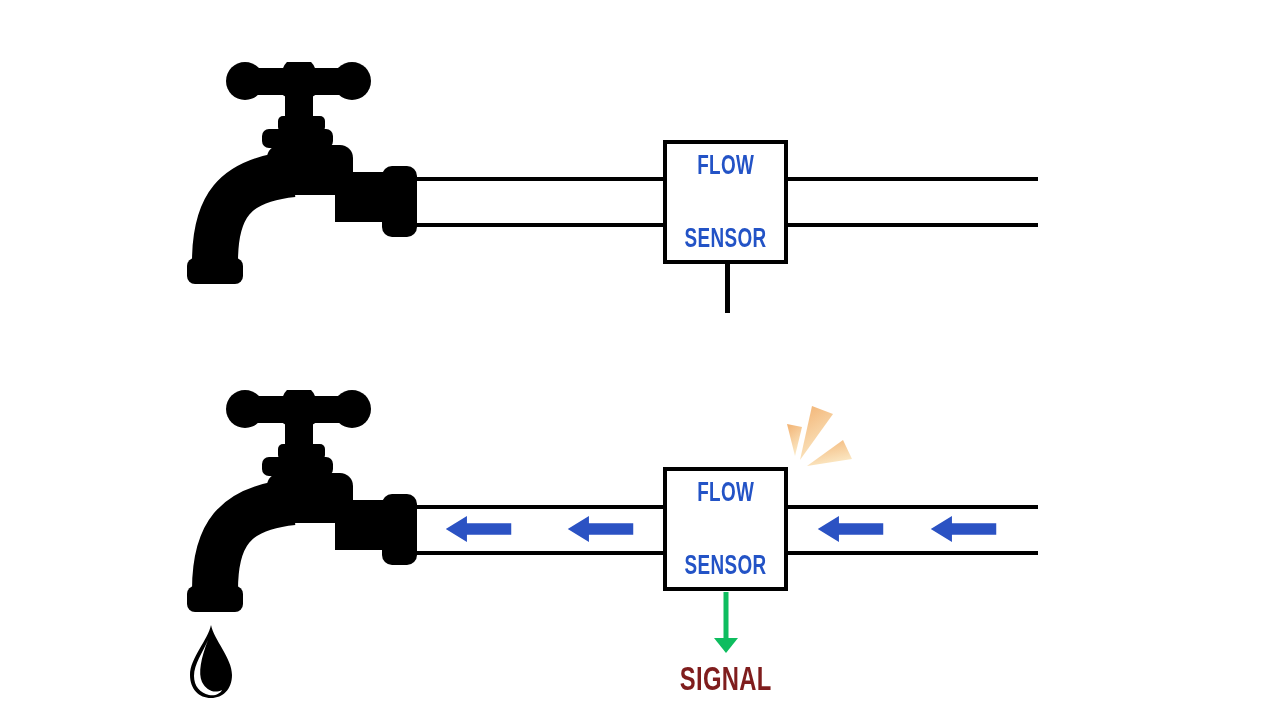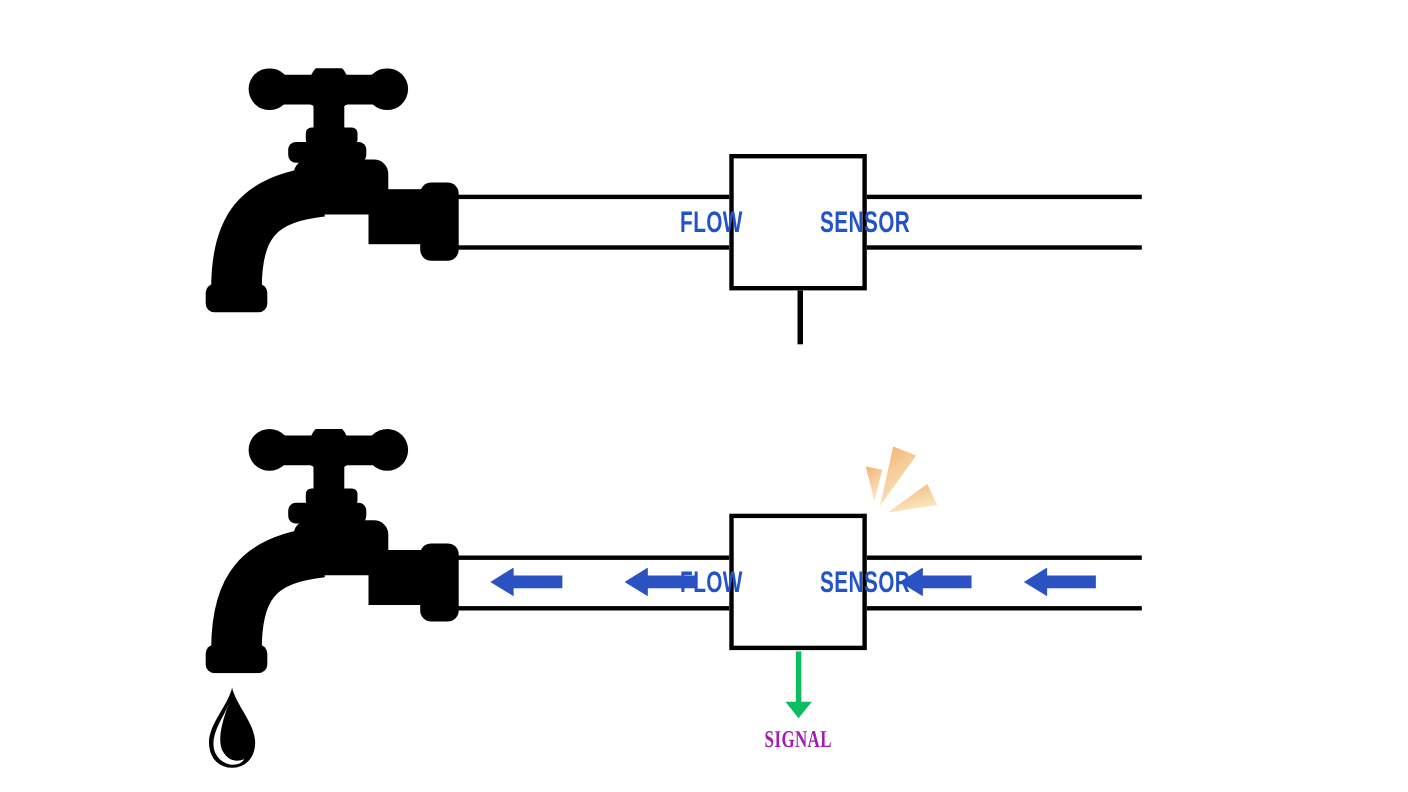--- a/index.html
+++ b/index.html
@@ -1,26 +1,26 @@
 <!DOCTYPE html>
 <html><head>
 <meta charset="utf-8">
 <style>
   html,body{margin:0;padding:0;background:#fff;}
   .canvas{position:relative;width:1280px;height:720px;background:#ffffff;overflow:hidden;
           font-family:"Liberation Sans",sans-serif;}
   .abs{position:absolute;}
   .pipe-line{position:absolute;height:4px;background:#000;}
   .sensor-box{position:absolute;width:117px;height:116px;background:#fff;border:4px solid #000;
-              display:flex;flex-direction:row;align-items:center;justify-content:center;gap:40px;}
+              display:flex;flex-direction:column;align-items:center;justify-content:center;gap:40px;}
   .sensor-label{display:block;font-weight:700;font-size:27px;line-height:33px;color:#2353c6;
                 letter-spacing:.5px;transform:scaleX(.70);transform-origin:center;white-space:nowrap;}
   .stub-line{position:absolute;width:5px;background:#000;}
-  .signal-label{position:absolute;width:146px;text-align:center;font-weight:700;font-size:22px;
-                color:#a21caf;letter-spacing:.5px;font-family:Liberation Serif, serif;}
+  .signal-label{position:absolute;width:146px;text-align:center;font-weight:700;font-size:34px;
+                color:#7f1d1d;letter-spacing:.5px;}
   .signal-label span{display:inline-block;transform:scaleX(.70);white-space:nowrap;}
   svg{display:block;}
 </style>
 </head>
 <body>
 
 <svg width="0" height="0" style="position:absolute" aria-hidden="true">
   <defs>
     <linearGradient id="sparkGrad" x1="0" y1="0" x2="0.4" y2="1">
       <stop offset="0" stop-color="#f2b272"></stop>

